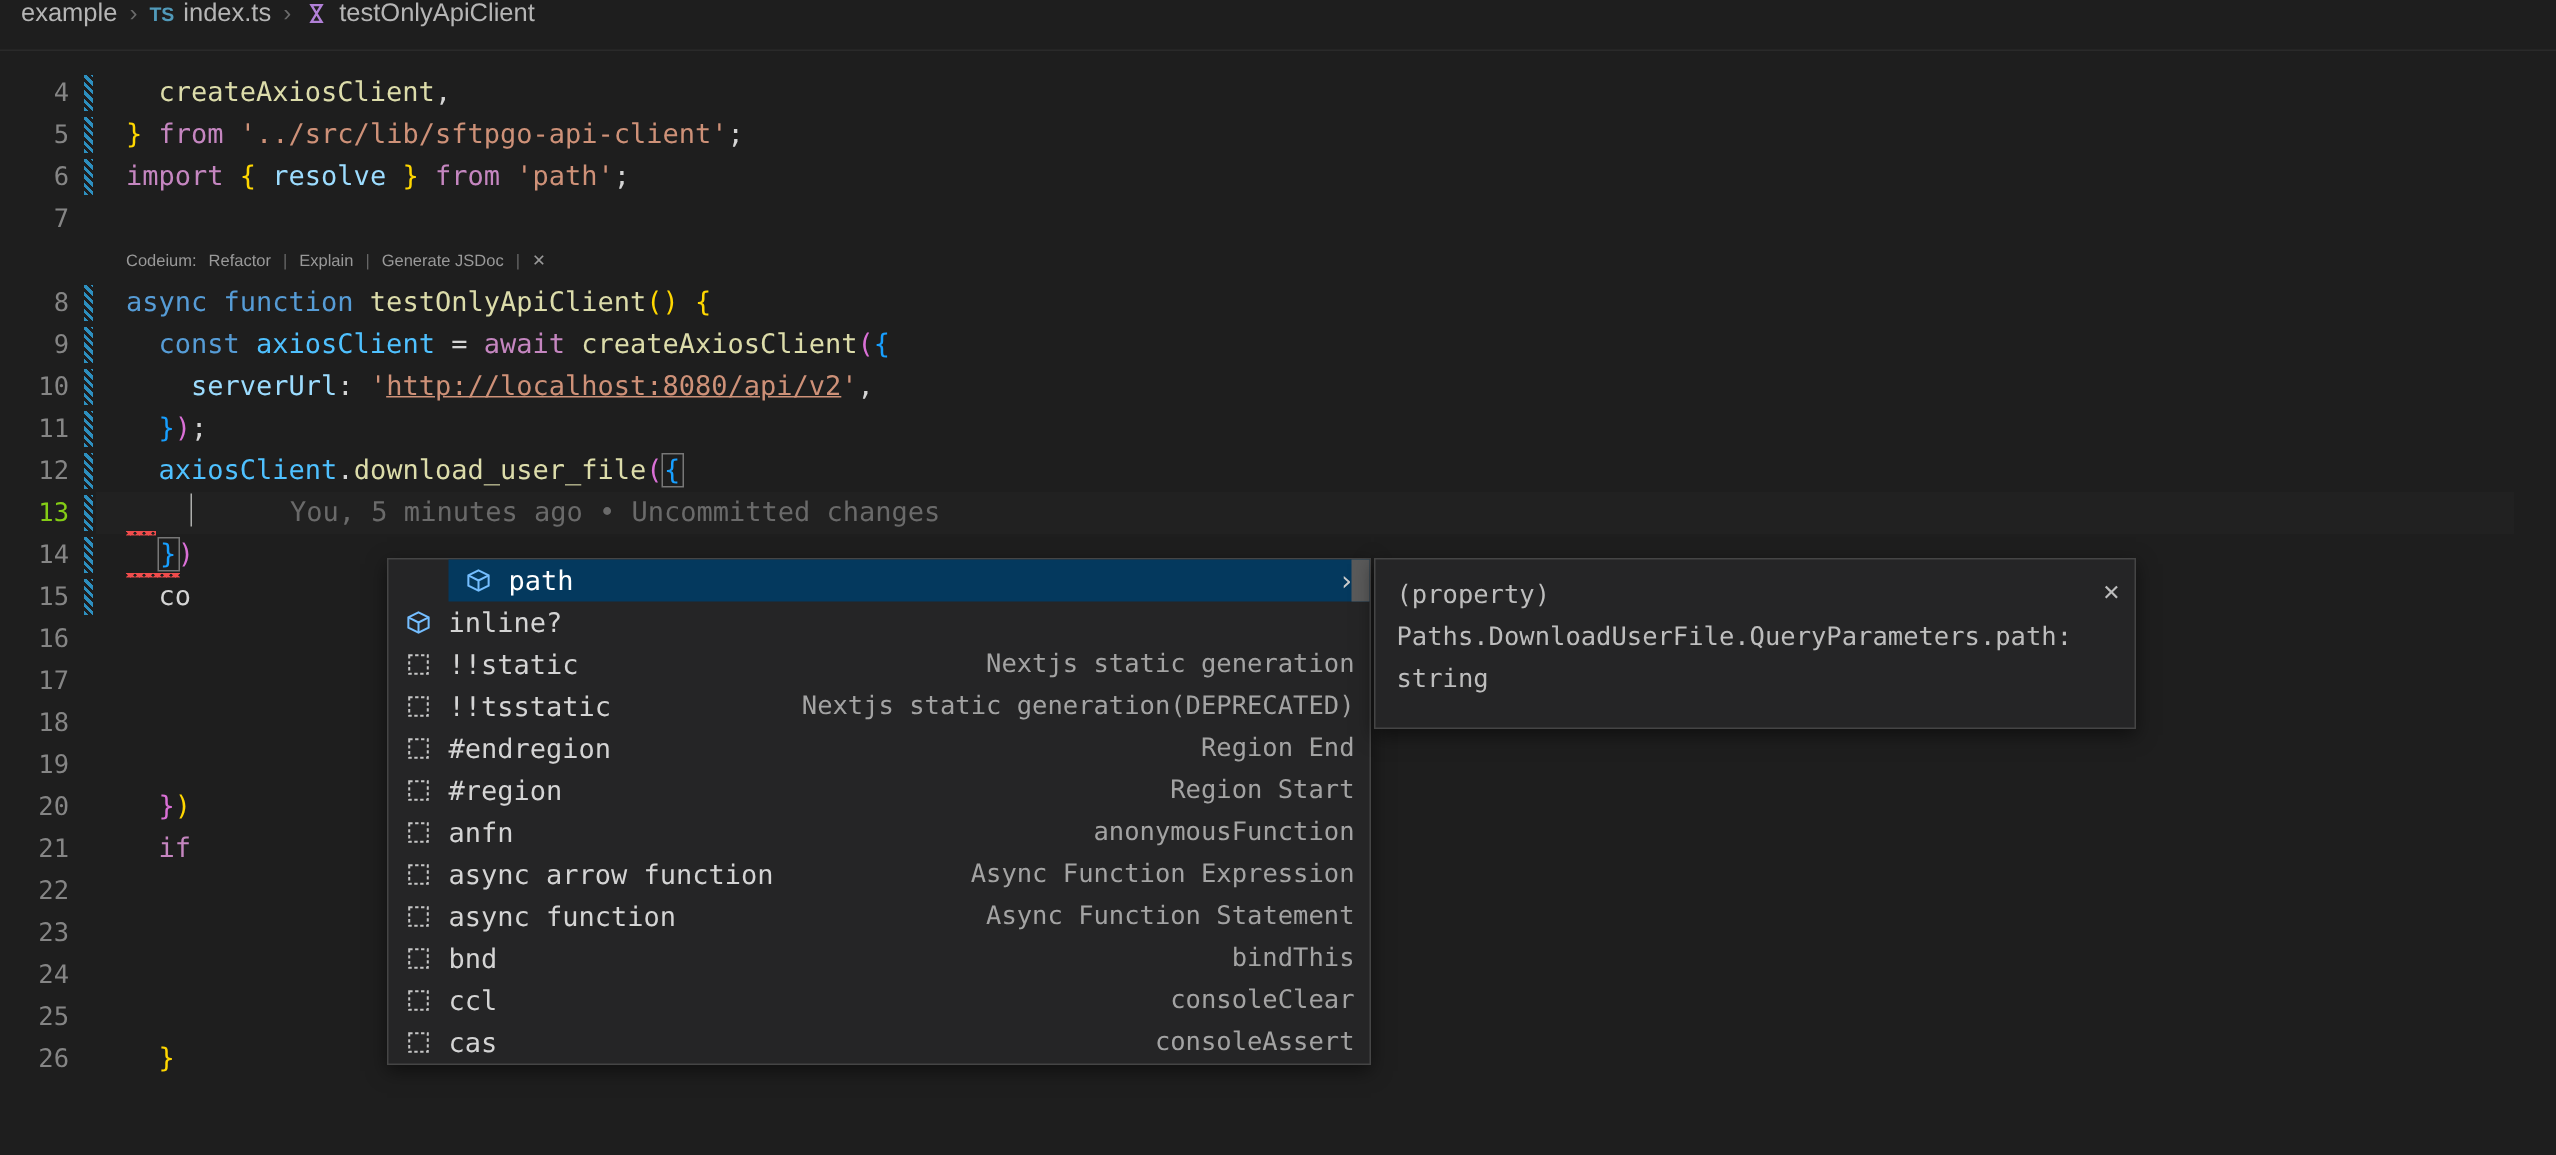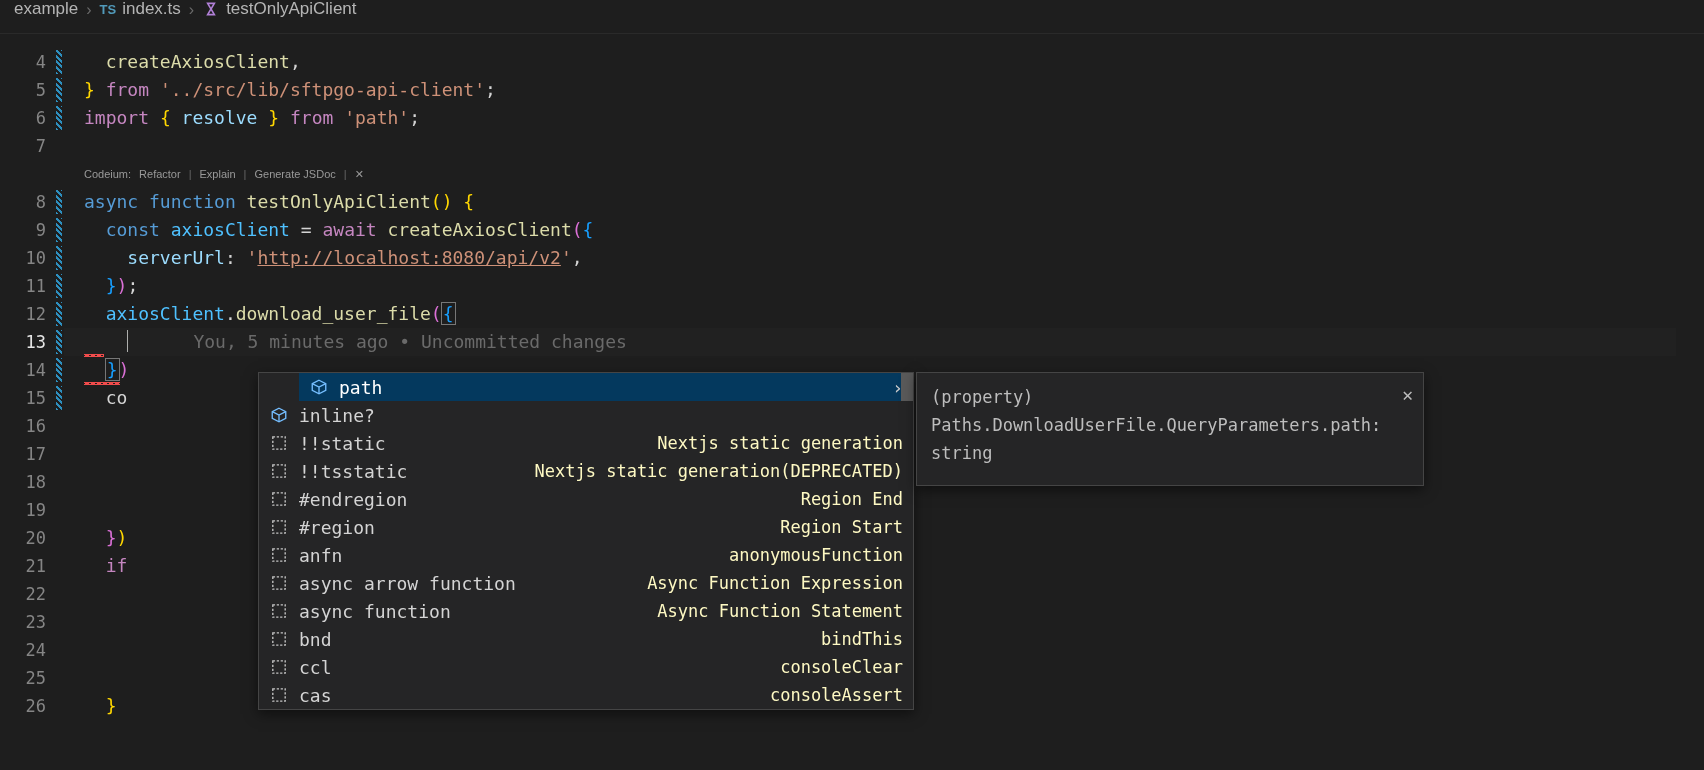--- a/index.html
+++ b/index.html
@@ -55,21 +55,21 @@
   }
   .gutter .ln {
     height: 28px;
     line-height: 28px;
     text-align: right;
     padding-right: 18px;
     color: #858585;
     font-size: 17px;
     position: relative;
   }
-  .gutter .ln.current { color: #e5e5e5; }
+  .gutter .ln.current { color: #84cc16; }
   .gutter .ln .mod-bar {
     position: absolute;
     right: 2px; top: 2px; bottom: 2px;
     width: 6px;
     background: repeating-linear-gradient(
       45deg,
       #2d8fbf 0 2px,
       transparent 2px 4px
     );
   }
@@ -161,21 +161,21 @@
   }
   .suggest-row .icon {
     width: 20px; height: 20px;
     flex: 0 0 20px;
     display: inline-flex;
     align-items: center;
     justify-content: center;
   }
   .suggest-row .icon svg { width: 18px; height: 18px; }
   .suggest-row .label { flex: 0 0 auto; font-family: "Menlo","Consolas",monospace;}
-  .suggest-row .hint { margin-left: auto; color: #fef9c3; font-size: 17px;font-family: "Menlo","Consolas",monospace;}
+  .suggest-row .hint { margin-left: auto; color: #a3a3a3; font-size: 17px;font-family: "Menlo","Consolas",monospace;}
   .suggest-row.selected .label { color:#fff; }
   .suggest-row .chev-r { margin-left: auto; color:#ccc; }
   .icon-field { color: #75beff; }
   .icon-snippet { color: #c5c5c5; }
   .suggest .side-scrollbar {
     position: absolute;
     right: 0; top: 0;
     width: 12px; height: 28px;
     background: #5a5a5a;
   }

